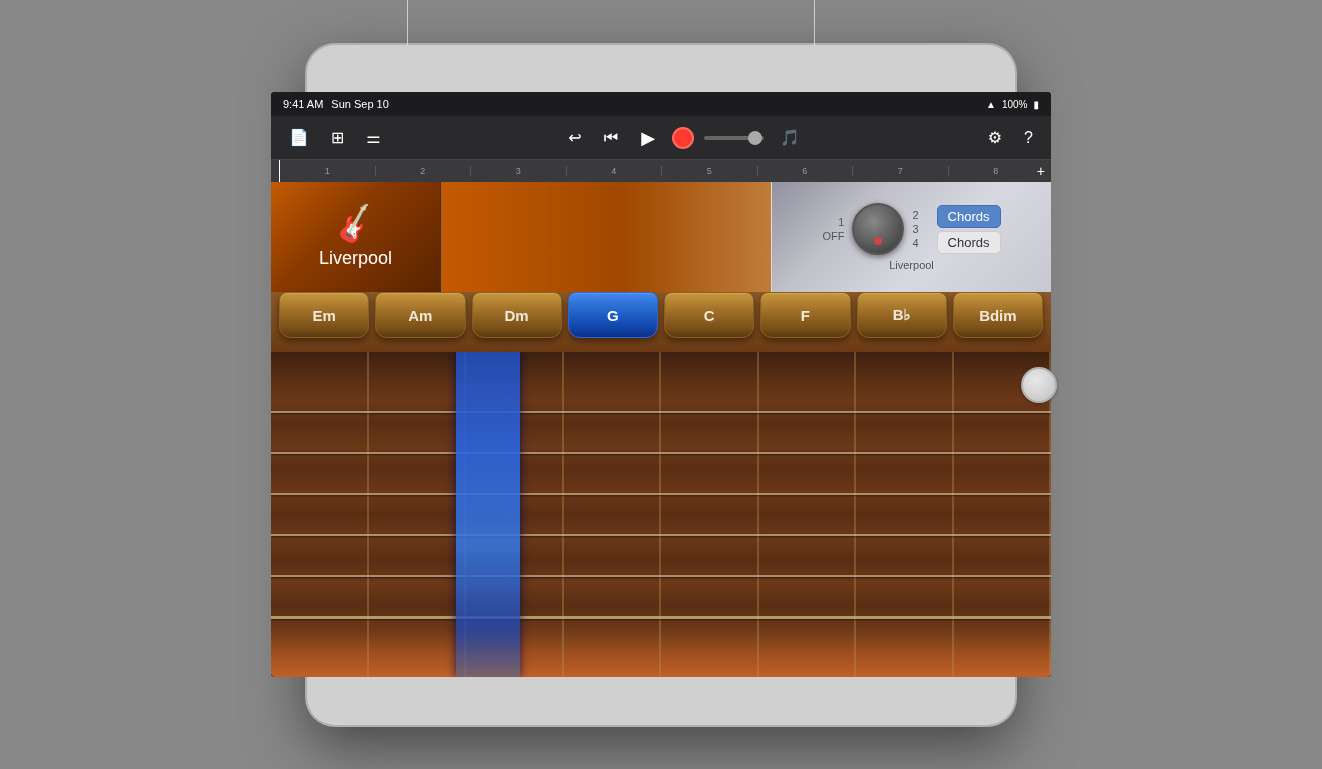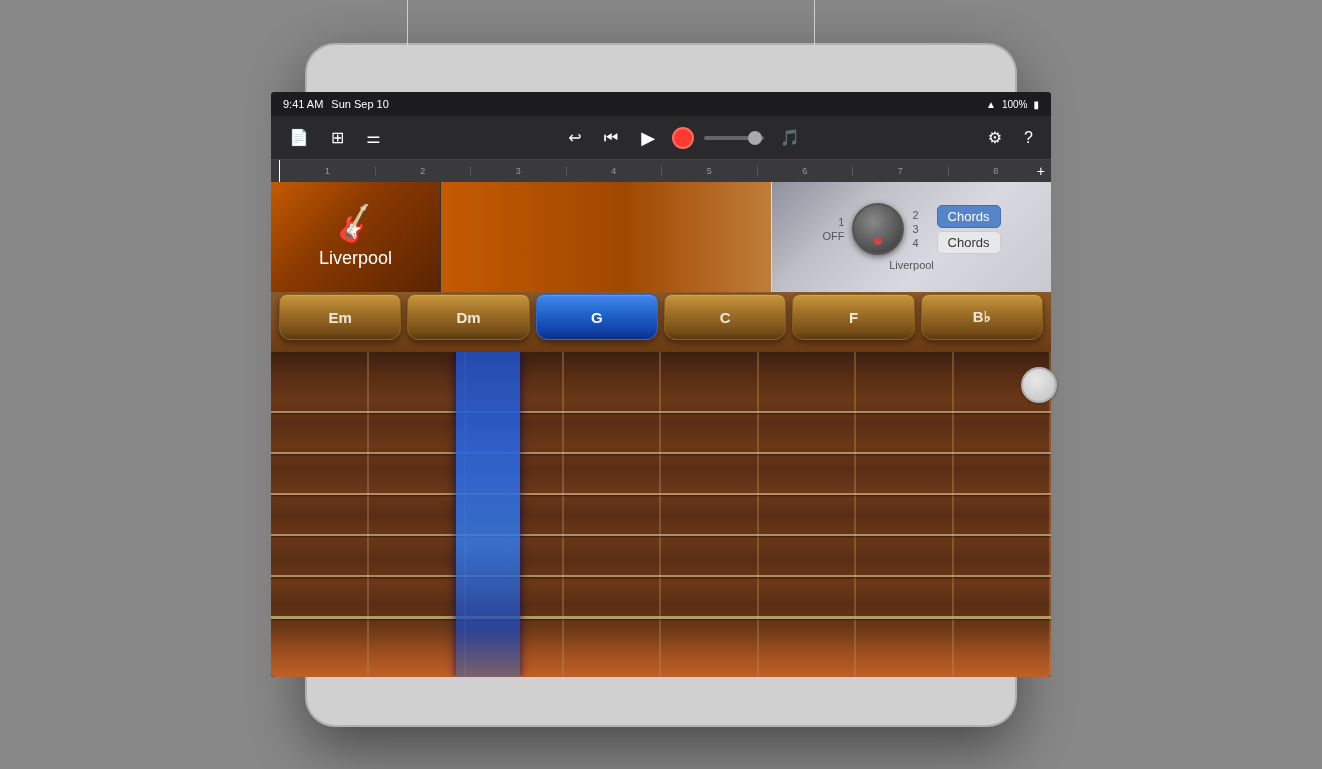--- a/index.html
+++ b/index.html
@@ -324,22 +324,22 @@
       background: #5584c8;
       color: #fff;
       border-color: #4070b8;
     }
 
     
     .chord-buttons-row {
       height: 60px;
       background: linear-gradient(to bottom, #8b5a2a 0%, #6b3a12 100%);
       display: flex;
-      align-items: flex-end;
-      padding: 12px 8px;
+      align-items: flex-start;
+      padding: 0 8px;
       gap: 6px;
       flex-shrink: 0;
     }
 
     .chord-btn {
       flex: 1;
       height: 46px;
       background: linear-gradient(to bottom, #c8963c 0%, #a07028 40%, #7a5018 80%, #5a3a10 100%);
       border-radius: 8px 8px 12px 12px;
       display: flex;
@@ -589,25 +589,27 @@
                       </div>
                     </div>
                     <span class="autoplay-label">Liverpool</span>
                   </div>
                 </div>
               </div>
             </div>
 
             <div class="chord-buttons-row">
               <div class="chord-btn">Em</div>
+              <div class="chord-btn">Am</div>
               <div class="chord-btn">Dm</div>
               <div class="chord-btn active">G</div>
               <div class="chord-btn">C</div>
               <div class="chord-btn">F</div>
               <div class="chord-btn">B♭</div>
+              <div class="chord-btn">Bdim</div>
             </div>
 
             <div class="fretboard">
 
               <div class="fret-lines">
                 <div class="fret-cell"></div>
                 <div class="fret-cell"></div>
                 <div class="fret-cell"></div>
                 <div class="fret-cell"></div>
                 <div class="fret-cell"></div>

